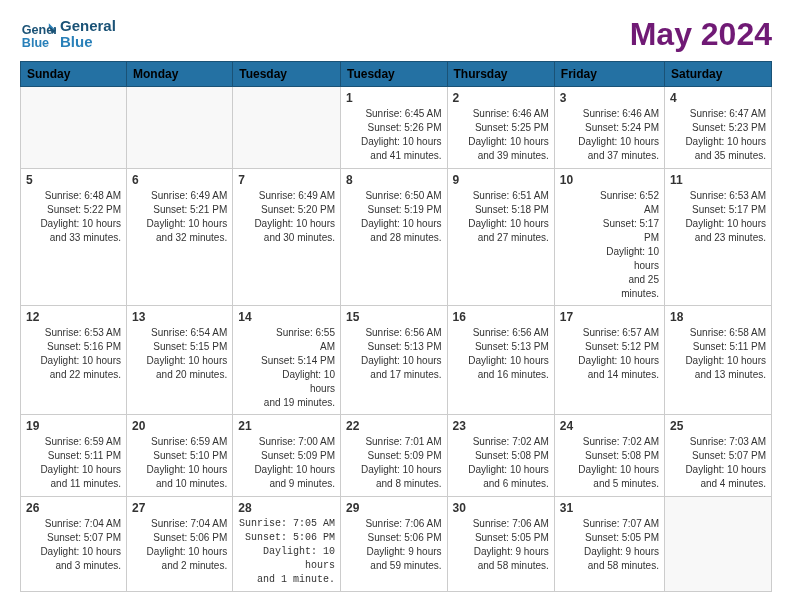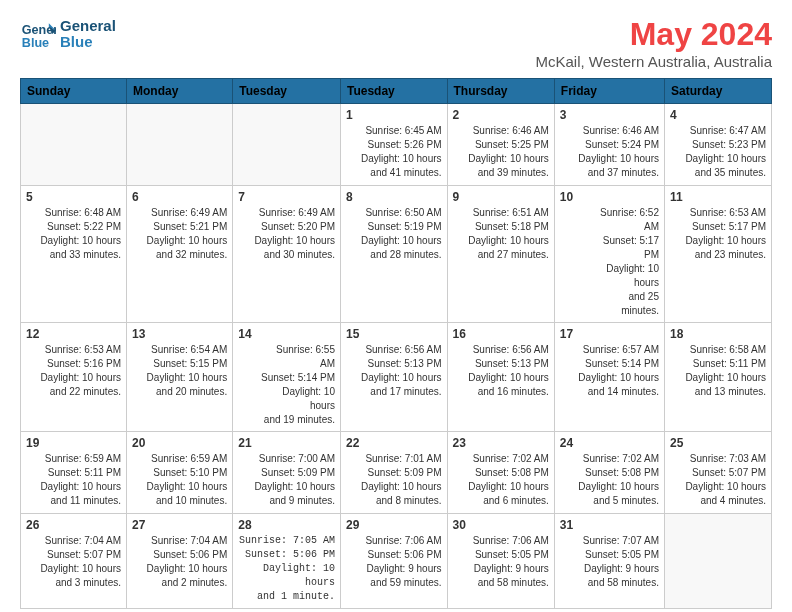--- a/index.html
+++ b/index.html
@@ -28,21 +28,21 @@
       width: 36px;
       height: 36px;
       margin-right: 4px;
     }
     .title-block {
       text-align: right;
     }
     .month-title {
       font-size: 32px;
       font-weight: bold;
-      color: #ef4444;
+      color: #701a75;
     }
     .location {
       font-size: 15px;
       color: #555;
     }
     .calendar {
       width: 100%;
       border-collapse: collapse;
       font-size: 11px;
     }
@@ -99,21 +99,20 @@
         <polygon points="32,8 40,16 32,12" fill="#2980b9"></polygon>
         <polygon points="32,12 40,16 36,20" fill="#1a5276"></polygon>
       </svg>
       <div style="line-height:1.1">
         <div style="font-size:15px;font-weight:bold;color:#1a5276;">General</div>
         <div style="font-size:15px;font-weight:bold;color:#2980b9;">Blue</div>
       </div>
     </div>
     <div class="title-block">
       <div class="month-title">May 2024</div>
-      <div class="location">McKail, Western Australia, Australia</div>
     </div>
   </div>
 
   <table class="calendar">
     <thead>
       <tr>
         <th>Sunday</th>
         <th>Monday</th>
         <th>Tuesday</th>
         <th>Tuesday</th>
@@ -239,21 +238,21 @@
           <td>
             <span class="day-num">16</span>
             <div class="day-info" style="white-space: pre-line;">Sunrise: 6:56 AM
 Sunset: 5:13 PM
 Daylight: 10 hours
 and 16 minutes.</div>
           </td>
           <td>
             <span class="day-num">17</span>
             <div class="day-info" style="white-space: pre-line;">Sunrise: 6:57 AM
-Sunset: 5:14 PM
+Sunset: 5:12 PM
 Daylight: 10 hours
 and 14 minutes.</div>
           </td>
           <td>
             <span class="day-num">18</span>
             <div class="day-info" style="white-space: pre-line;">Sunrise: 6:58 AM
 Sunset: 5:11 PM
 Daylight: 10 hours
 and 13 minutes.</div>
           </td>

